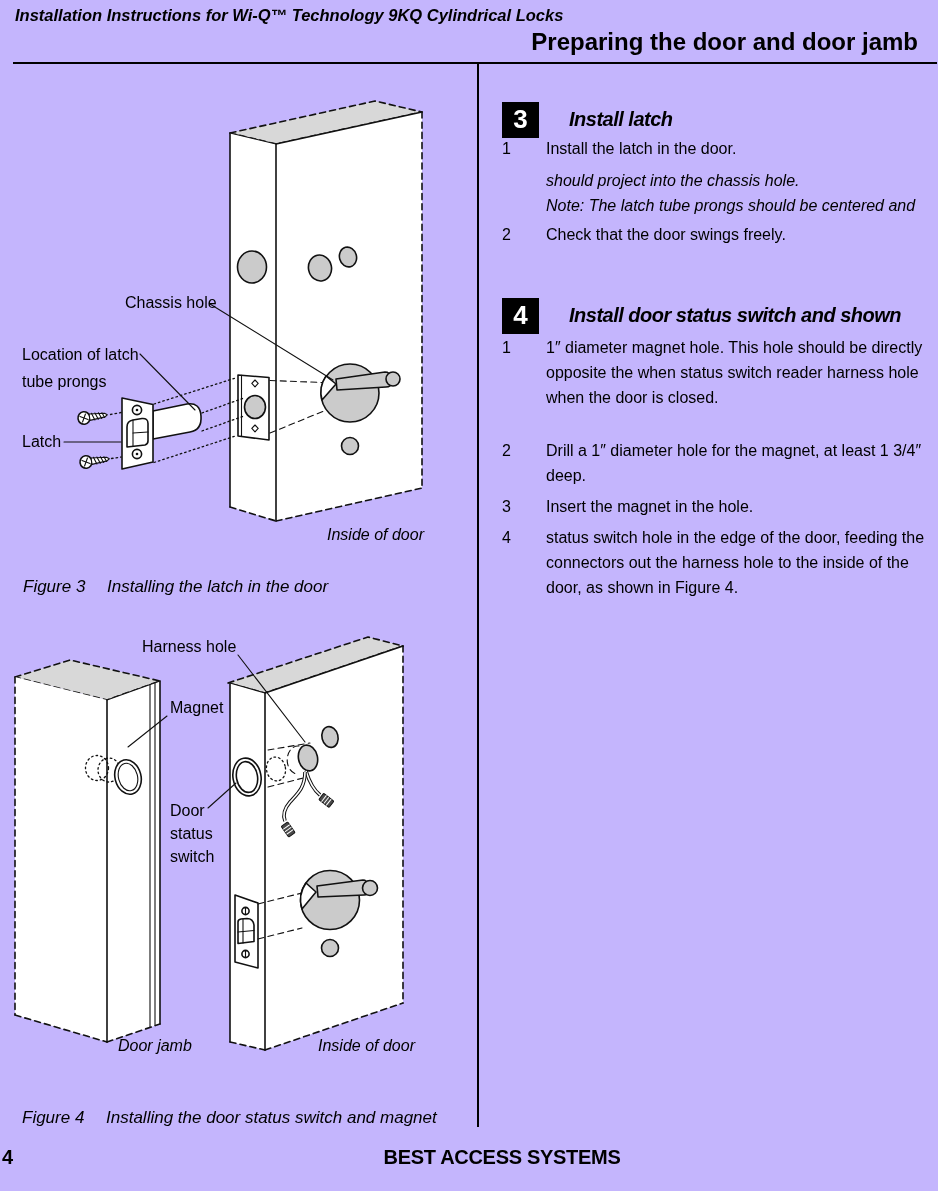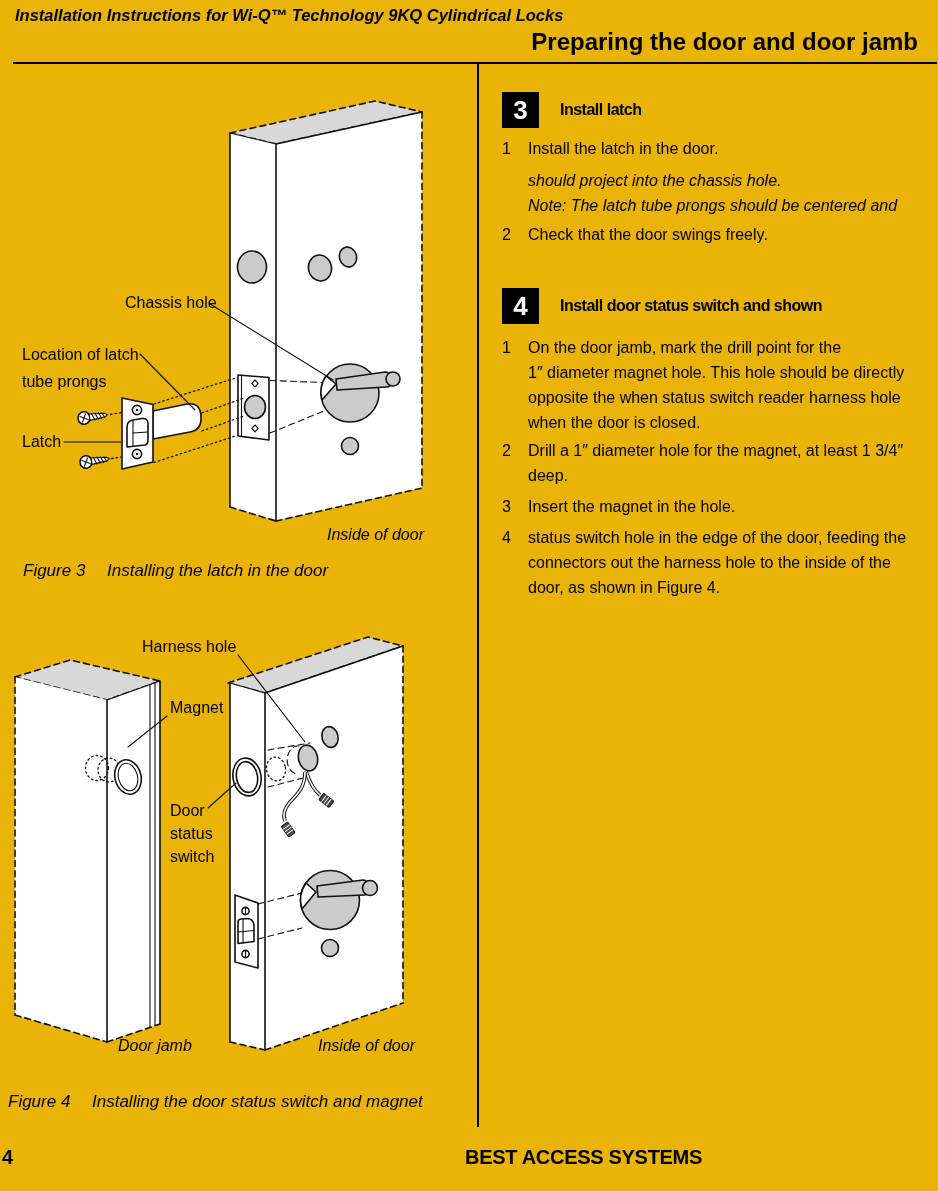--- a/index.html
+++ b/index.html
@@ -1,44 +1,44 @@
 <!DOCTYPE html>
 <html><head>
 <meta charset="utf-8">
 <style>
   html,body{margin:0;padding:0;background:#fff;}
-  #page{position:relative;width:938px;height:1191px;background:#eab308;overflow:hidden;
+  #page{position:relative;width:938px;height:1191px;background:#c4b5fd;overflow:hidden;
         font-family:"Liberation Sans",sans-serif;color:#000;}
 
   
   .doc-title{position:absolute;left:15px;top:6px;font-size:16.5px;font-style:italic;
              font-weight:bold;white-space:nowrap;}
   .section-title{position:absolute;right:20px;top:28px;font-size:24px;font-weight:bold;
              white-space:nowrap;}
   .hrule{position:absolute;left:13px;top:62px;width:924px;height:2px;background:#000;}
   .vrule{position:absolute;left:477px;top:64px;width:1.5px;height:1063px;background:#000;}
 
   
   .step-header{position:absolute;left:502px;display:flex;align-items:center;gap:14px;}
   .badge{width:37px;height:36px;background:#000;color:#fff;display:flex;align-items:center;
          justify-content:center;font-size:26px;font-weight:bold;}
-  .step-title{font-size:16px;font-weight:bold;letter-spacing:-0.5px;white-space:nowrap;margin:7px;}
+  .step-title{font-size:20px;font-weight:bold;letter-spacing:-0.5px;white-space:nowrap;margin:16px;font-style:italic;}
   .step-item{position:absolute;left:502px;font-size:16px;line-height:25px;}
   .step-item .inum{position:absolute;left:0;top:0;}
-  .step-item .itext{margin-left:26px;white-space:nowrap;}
+  .step-item .itext{margin-left:44px;white-space:nowrap;}
   .step-item.note .itext{font-style:italic;}
 
   
   .figsvg{position:absolute;left:14px;}
-  .fig-caption{position:absolute;font-size:17px;font-style:italic;white-space:nowrap;}
+  .fig-caption{position:absolute;font-size:17px;font-style:italic;white-space:nowrap;margin-top:16px;}
   .fig-num{display:inline-block;width:84px;}
 
   
   .page-num{position:absolute;left:2px;top:1146px;font-size:20px;font-weight:bold;}
-  .footer-co{position:absolute;left:302px;top:1146px;width:400px;text-align:right;
+  .footer-co{position:absolute;left:302px;top:1146px;width:400px;text-align:center;
              font-size:20px;font-weight:bold;letter-spacing:-0.3px;white-space:nowrap;}
   .footer-tag{position:absolute;left:302px;top:1171px;width:400px;text-align:center;
              font-size:12.5px;font-weight:bold;letter-spacing:-0.2px;white-space:nowrap;}
 
   
   .s{stroke:#111;fill:none;stroke-width:1.6;stroke-linecap:round;stroke-linejoin:round;}
   .thin{stroke-width:1.1;}
   .sd{stroke-dasharray:6 4.2;}
   .sdot{stroke-dasharray:1.6 3;stroke-width:1.3;}
   .fw{fill:#fff;}
@@ -245,21 +245,21 @@
       <text x="128" y="22">Harness hole</text>
       <text x="156" y="83">Magnet</text>
       <text x="156" y="186">Door</text>
       <text x="156" y="209">status</text>
       <text x="156" y="232">switch</text>
       <text class="it" x="104" y="421">Door jamb</text>
       <text class="it" x="304" y="421">Inside of door</text>
     </g>
   </svg>
 
-  <div class="fig-caption" style="left:8px;top:1092px">
+  <div class="fig-caption" style="left:22px;top:1092px">
     <span class="fig-num">Figure 4</span><span>Installing the door status switch and magnet</span>
   </div>
 
   <div class="step-header" style="top:92px">
     <div class="badge">3</div>
     <h2 class="step-title">Install latch</h2>
   </div>
 
   <div class="step-item" style="top:136px">
     <span class="inum">1</span>
@@ -283,21 +283,20 @@
   </div>
 
   <div class="step-header" style="top:288px">
     <div class="badge">4</div>
     <h2 class="step-title">Install door status switch and shown</h2>
   </div>
 
   <div class="step-item" style="top:335px">
     <span class="inum">1</span>
     <div class="itext">
-      <div>On the door jamb, mark the drill point for the</div>
       <div>1″ diameter magnet hole. This hole should be directly</div>
       <div>opposite the when status switch reader harness hole</div>
       <div>when the door is closed.</div>
     </div>
   </div>
 
   <div class="step-item" style="top:438px">
     <span class="inum">2</span>
     <div class="itext">
       <div>Drill a 1″ diameter hole for the magnet, at least 1 3/4″</div>

